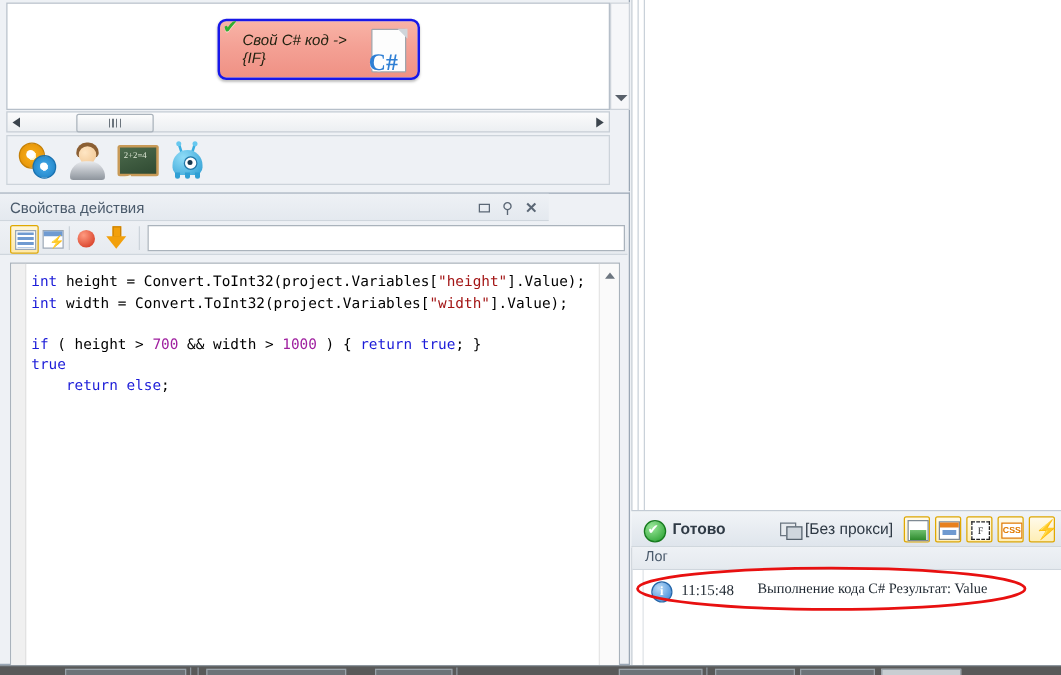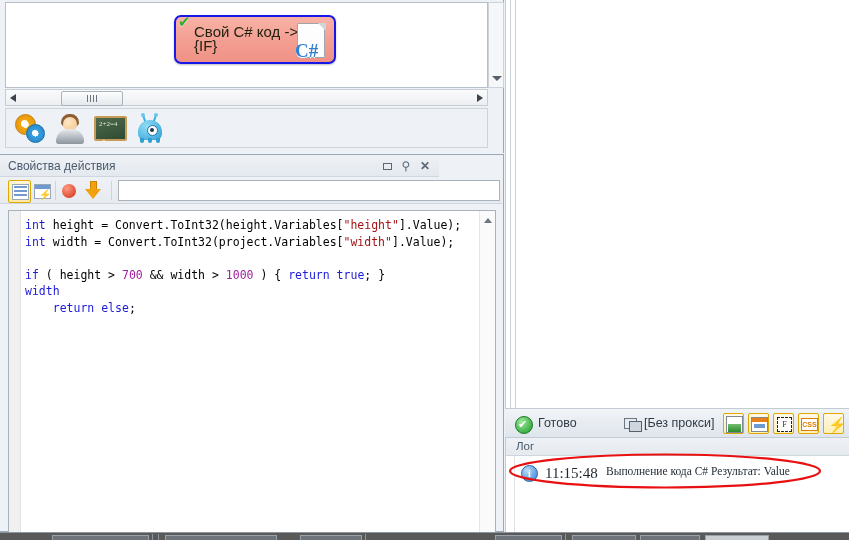--- a/index.html
+++ b/index.html
@@ -23,22 +23,22 @@
      border:1px solid #cdd3da;box-sizing:border-box;}
   .vscroll .arrow-dn{position:absolute;left:3px;bottom:6px;width:0;height:0;
      border-left:5px solid transparent;border-right:5px solid transparent;border-top:5px solid #58606a;}
 
   .node{position:absolute;left:168px;top:12px;width:162px;height:49px;
      border:2px solid #1717e8;border-radius:7px;box-sizing:border-box;
      background:linear-gradient(180deg,#f8b3a6 0%,#f4a195 45%,#ef9184 100%);
      box-shadow:0 1px 2px rgba(0,0,0,.25);}
   .node-check{position:absolute;left:2px;top:-3px;font-size:15px;color:#2fae2f;
      text-shadow:0 1px 0 rgba(255,255,255,.55);line-height:1;}
-  .node-label{position:absolute;left:18px;top:8px;width:108px;font-size:15px;color:#221;
-     line-height:14px;white-space:pre-line;}
+  .node-label{position:absolute;left:18px;top:8px;width:108px;font-size:12px;color:#221;
+     line-height:14px;white-space:pre-line;font-style:italic;}
   .node-icon{position:absolute;right:7px;top:6px;width:34px;height:38px;}
   .node-icon .page{position:absolute;left:4px;top:0;width:26px;height:33px;background:#fdfdfd;
      border:1px solid #9fa6ad;border-radius:1px;}
   .node-icon .fold{position:absolute;right:1px;top:0;width:0;height:0;
      border-left:8px solid transparent;border-top:8px solid #cfd5da;}
   .node-icon .cs{position:absolute;left:2px;bottom:-1px;font-weight:bold;font-size:19px;
      color:#2f7fd4;text-shadow:0 1px 0 #fff, 1px 0 0 #fff;font-family:"Liberation Serif",serif;}
 
   .hscroll{position:absolute;left:5px;top:89px;width:483px;height:17px;
      background:linear-gradient(180deg,#fbfbfc,#eceff2);border:1px solid #c6cdd5;box-sizing:border-box;}
@@ -152,21 +152,21 @@
      border-left:1px solid #c3cbd4;box-sizing:border-box;}
   .r-edge1{position:absolute;left:4px;top:0;width:1px;height:408px;background:#c9d1d9;}
   .r-edge2{position:absolute;left:9px;top:0;width:1px;height:408px;background:#c9d1d9;}
 
   .statusbar{position:absolute;left:0;top:408px;width:344px;height:30px;
      background:linear-gradient(180deg,#f1f4f7,#dfe5ec);border-top:1px solid #c3cbd4;
      border-bottom:1px solid #c3cbd4;box-sizing:border-box;}
   .sb-ok{position:absolute;left:10px;top:7px;width:16px;height:16px;border-radius:50%;
      background:radial-gradient(circle at 35% 30%,#9be89b,#1e9a27);border:1px solid #167a1e;}
   .sb-ok::after{content:"✔";position:absolute;left:2px;top:-1px;font-size:11px;color:#fff;line-height:16px;}
-  .sb-ready{position:absolute;left:33px;top:7px;font-size:12.5px;color:#2f3a45;}
+  .sb-ready{position:absolute;left:33px;top:7px;font-size:12.5px;color:#2f3a45;font-weight:bold;}
   .sb-proxyico{position:absolute;left:119px;top:8px;width:16px;height:14px;}
   .sb-proxyico .m1{position:absolute;left:0;top:1px;width:11px;height:9px;background:#e7ebef;border:1px solid #6b7681;}
   .sb-proxyico .m2{position:absolute;left:5px;top:4px;width:11px;height:9px;background:#cfd6dd;border:1px solid #55616c;}
   .sb-proxy{position:absolute;left:139px;top:7px;font-size:12.5px;color:#2f3a45;}
   .sb-btn{position:absolute;top:4px;width:21px;height:21px;border:1px solid #e0a800;border-radius:2px;
      background:linear-gradient(180deg,#fffaea,#ffeeb5);box-sizing:border-box;cursor:pointer;}
   .sb-b1{left:218px;} .sb-b2{left:243px;} .sb-b3{left:268px;} .sb-b4{left:293px;} .sb-b5{left:318px;}
   .sbi-img{position:absolute;left:2px;top:2px;width:15px;height:15px;background:#fff;border:1px solid #7f8a94;overflow:hidden;}
   .sbi-img::after{content:"";position:absolute;left:1px;bottom:0;width:13px;height:8px;
      background:linear-gradient(180deg,#6fbf6f,#2e8b2e);}
@@ -183,21 +183,21 @@
      border-left:1px solid #c3cbd4;box-sizing:border-box;}
   .log-head{position:absolute;left:0;top:0;width:343px;height:18px;
      background:linear-gradient(180deg,#eef1f5,#e5eaef);border-bottom:1px solid #cfd6dd;box-sizing:border-box;}
   .log-head .t{position:absolute;left:10px;top:2px;font-size:11.5px;color:#4a5a6b;}
   .log-body{position:absolute;left:8px;top:18px;width:335px;height:76px;background:#fff;border-left:1px solid #dfe3e8;box-sizing:border-box;}
   .log-row{position:absolute;left:6px;top:8px;height:18px;}
   .log-i{position:absolute;left:0;top:1px;width:15px;height:15px;border-radius:50%;
      background:radial-gradient(circle at 35% 30%,#bcdcf7,#2f7fd4);border:1px solid #2566a8;}
   .log-i::after{content:"i";position:absolute;left:6px;top:0px;font-size:10px;color:#fff;
      font-family:"Liberation Serif",serif;font-weight:bold;line-height:15px;}
-  .log-time{position:absolute;left:24px;top:1px;font-size:15px;color:#1e2730;
+  .log-time{position:absolute;left:24px;top:1px;font-size:12px;color:#1e2730;
      font-family:"Liberation Serif",serif;}
   .log-msg{position:absolute;left:85px;top:1px;font-size:11.5px;color:#1e2730;
      font-family:"Liberation Serif",serif;white-space:nowrap;}
 
   .annot{position:absolute;left:508px;top:452px;width:315px;height:38px;pointer-events:none;}
 
   
   .taskbar{position:absolute;left:0;top:532px;width:849px;height:8px;background:#595959;border-top:1px solid #8d969e;}
   .tb-item{position:absolute;top:2px;height:6px;border:1px solid #9aa2a9;background:#6d7378;}
   .tsep{position:absolute;top:1px;width:1px;height:7px;background:#8d969e;}
@@ -292,25 +292,25 @@
             <div class="shaft"></div>
             <div class="head"></div>
           </div>
         <div class="tb-sep" style="left:111px"></div>
         <div class="tb-input" title=""></div>
       </div>
 
       <div class="code-wrap">
         <div class="code-area">
           <div class="gutter"></div>
-          <div class="code-text"><span class="kw">int</span><span class="pl"> height = Convert.ToInt32(height.Variables[</span><span class="str">"height"</span><span class="pl">].Value);</span>
+          <div class="code-text"><span class="kw">int</span><span class="pl"> height = Convert.ToInt32(project.Variables[</span><span class="str">"height"</span><span class="pl">].Value);</span>
 <span class="kw">int</span><span class="pl"> width = Convert.ToInt32(project.Variables[</span><span class="str">"width"</span><span class="pl">].Value);</span>
 
 <span class="kw">if</span><span class="pl"> ( height &gt; </span><span class="num">700</span><span class="pl"> &amp;&amp; width &gt; </span><span class="num">1000</span><span class="pl"> ) { </span><span class="kw">return true</span><span class="pl">; }</span>
-<span class="kw">width</span>
+<span class="kw">true</span>
 <span class="pl">    </span><span class="kw">return else</span><span class="pl">;</span></div>
           <div class="code-vs">
             <div class="up"></div>
 
           </div>
         </div>
 
       </div>
 
     </div>

